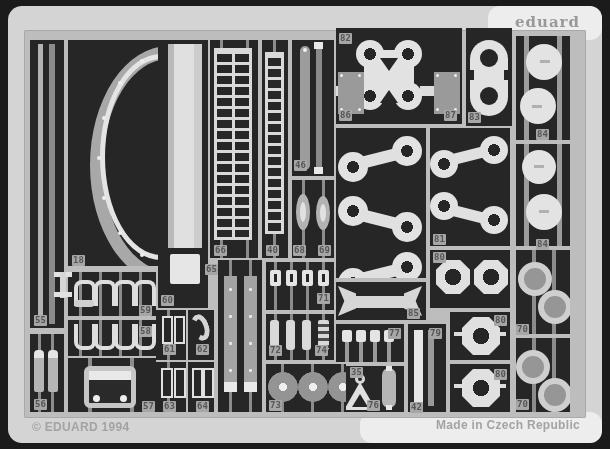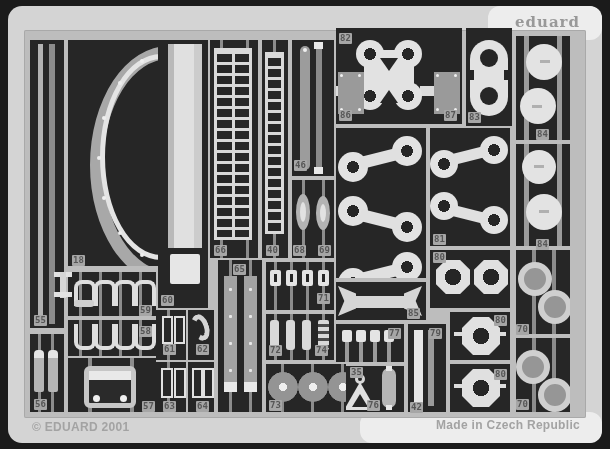--- a/index.html
+++ b/index.html
@@ -355,34 +355,34 @@
     <i class="wheelRing" style="left:2px;top:12px;width:34px;height:34px;box-sizing:border-box"></i>
     <i class="wheelRing" style="left:22px;top:40px;width:34px;height:34px;box-sizing:border-box"></i>
   </div>
   <div class="c" style="left:516px;top:338px;width:54px;height:74px">
     <i class="run" style="left:16px;top:0;height:74px;width:4px"></i>
     <i class="run" style="left:36px;top:0;height:74px;width:4px"></i>
     <i class="wheelRing" style="left:0;top:12px;width:34px;height:34px;box-sizing:border-box"></i>
     <i class="wheelRing" style="left:22px;top:40px;width:34px;height:34px;box-sizing:border-box"></i>
   </div>
 
-  <div class="ftr" style="left:32px;top:420px">© EDUARD 2001</div>
+  <div class="ftr" style="left:32px;top:420px">© EDUARD 1994</div>
   <div class="ftr" style="right:30px;top:418px">Made in Czech Republic</div>
 <span class="plabel" style="left: 72px; top: 255px;">18</span>
     <span class="plabel" style="left: 34px; top: 315px;">55</span>
     <span class="plabel" style="left: 34px; top: 399px;">56</span>
     <span class="plabel" style="left: 142px; top: 401px;">57</span>
     <span class="plabel" style="left: 139px; top: 326px;">58</span>
     <span class="plabel" style="left: 139px; top: 305px;">59</span>
     <span class="plabel" style="left: 161px; top: 295px;">60</span>
     <span class="plabel" style="left: 163px; top: 344px;">61</span>
     <span class="plabel" style="left: 196px; top: 344px;">62</span>
     <span class="plabel" style="left: 163px; top: 401px;">63</span>
     <span class="plabel" style="left: 196px; top: 401px;">64</span>
-    <span class="plabel" style="left: 233px; top: 264px;">65</span>
+    <span class="plabel" style="left: 205px; top: 264px;">65</span>
     <span class="plabel" style="left: 214px; top: 245px;">66</span>
     <span class="plabel" style="left: 266px; top: 245px;">40</span>
     <span class="plabel" style="left: 293px; top: 245px;">68</span>
     <span class="plabel" style="left: 318px; top: 245px;">69</span>
     <span class="plabel" style="left: 294px; top: 160px;">46</span>
     <span class="plabel" style="left: 317px; top: 293px;">71</span>
     <span class="plabel" style="left: 269px; top: 345px;">72</span>
     <span class="plabel" style="left: 315px; top: 345px;">74</span>
     <span class="plabel" style="left: 269px; top: 400px;">73</span>
     <span class="plabel" style="left: 350px; top: 367px;">35</span>

